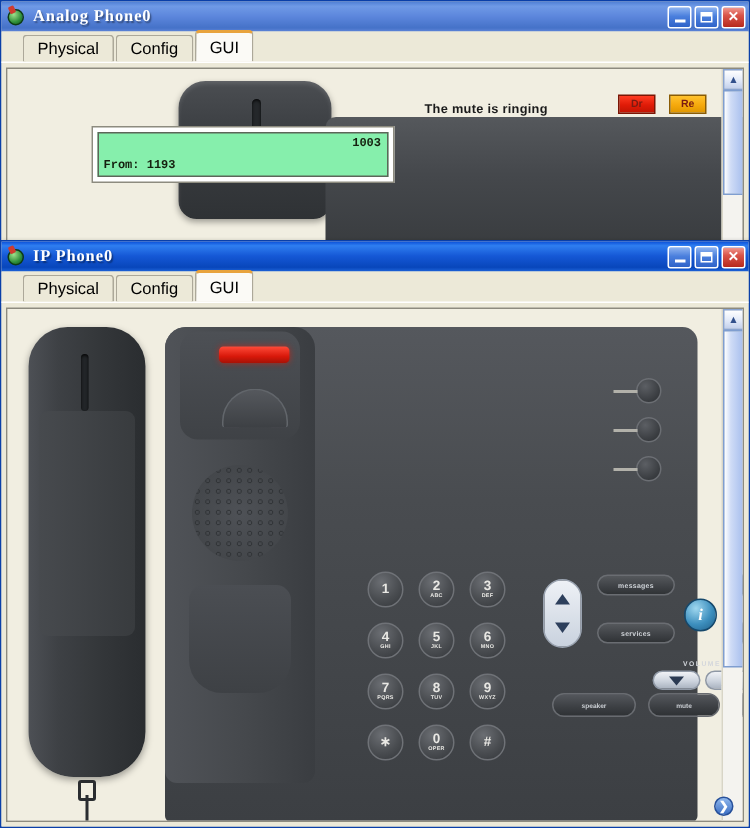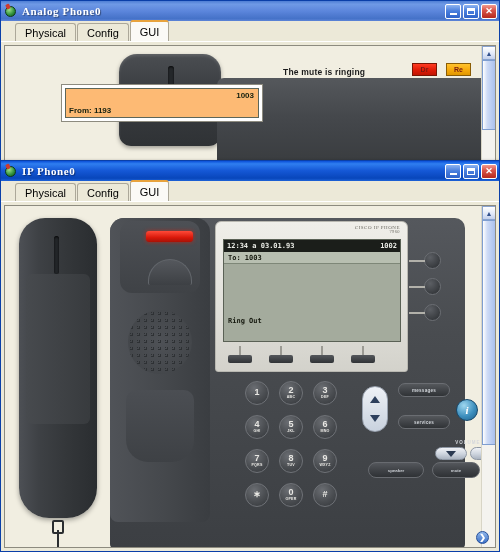--- a/index.html
+++ b/index.html
@@ -141,23 +141,23 @@
     position: absolute; left: 212px; top: 32px; right: 0px; height: 95px;
     background: linear-gradient(180deg, #55585c 0%, #45484c 40%, #373a3d 100%);
     border-radius: 7px 0 0 0;
   }
   .an-screenwrap {
     position: absolute; left: 56px; top: 38px; width: 202px; height: 38px;
     background: #ffffff; border: 1px solid #8d8b7f; padding: 3px;
   }
   .an-screen {
     position: relative; width: 100%; height: 100%;
-    background: #fdba74;
+    background: #86efac;
     border: 1px solid #5d6659;
-    font-family: Liberation Sans, sans-serif;
+    font-family: Liberation Mono, monospace;
     padding-left: 12px;
   }
   .an-screen .num {
     position: absolute; right: 4px; top: 2px;
     font-size: 8px; font-weight: bold; color: #15200f;
   }
   .an-screen .from {
     position: absolute; left: 3px; bottom: 2px;
     font-size: 8px; font-weight: bold; color: #15200f;
   }
@@ -484,42 +484,20 @@
 
             <div class="ip-lefttower">
               <div class="ip-hookwell">
                 <div class="ip-msglight"></div>
                 <div class="ip-hook"></div>
               </div>
               <div class="ip-speaker"></div>
               <div class="ip-footpad"></div>
             </div>
 
-            <div class="ip-lcdplate">
-              <div class="ip-brand">
-                <div class="b1">CISCO IP PHONE</div>
-                <div class="b2">7960</div>
-              </div>
-
-              <div class="lcd">
-                <div class="lcd-top">
-                  <span>12:34 a 03.01.93</span>
-                  <span>1002</span>
-                </div>
-                <div class="lcd-line">To: 1003</div>
-                <div class="lcd-status">Ring Out</div>
-              </div>
-
-              <div class="softkeys">
-                <div class="softkey" style="left:6px;"></div>
-                <div class="softkey" style="left:47px;"></div>
-                <div class="softkey" style="left:88px;"></div>
-                <div class="softkey" style="left:129px;"></div>
-              </div>
-            </div>
 
             <div class="ip-sidebtns">
               <div class="sidebtn" style="top:0px;"></div>
               <div class="sidebtn" style="top:26px;"></div>
               <div class="sidebtn" style="top:52px;"></div>
             </div>
 
             <div class="ip-keypad">
               <div class="key" style="left:0px;top:0px;">
                   <span class="d">1</span>

